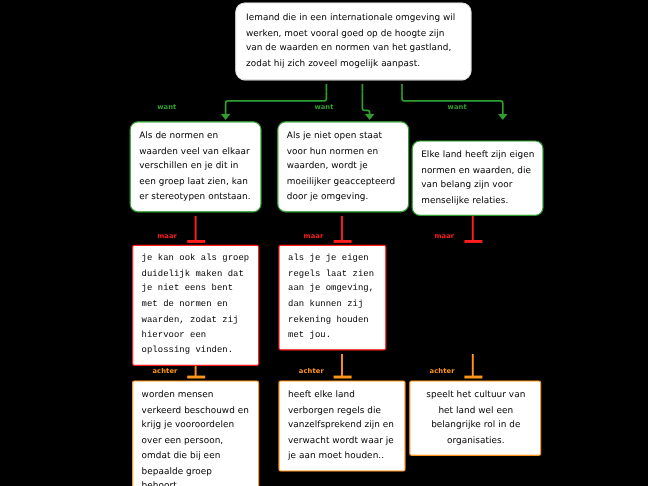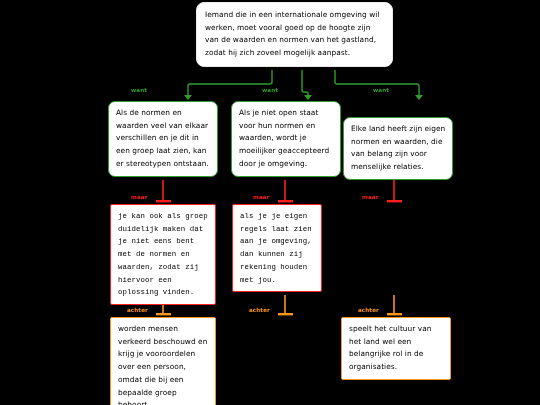--- a/index.html
+++ b/index.html
@@ -111,15 +111,16 @@
   <div class="edge-label red" style="left:362px; top:194px;">maar</div>
 
   <div class="node red" style="left:110px; top:204px; width:106px;">je kan ook als groep duidelijk maken dat je niet eens bent met de normen en waarden, zodat zij hiervoor een oplossing vinden.</div>
   <div class="node red" style="left:232px; top:204px; width:90px;">als je je eigen regels laat zien aan je omgeving, dan kunnen zij rekening houden met jou.</div>
 
   <div class="edge-label orange" style="left:127px; top:307px;">achter</div>
   <div class="edge-label orange" style="left:249px; top:307px;">achter</div>
   <div class="edge-label orange" style="left:358px; top:307px;">achter</div>
 
   <div class="node orange" style="left:110px; top:317px; width:106px;">worden mensen verkeerd beschouwd en krijg je vooroordelen over een persoon, omdat die bij een bepaalde groep behoort.</div>
-  <div class="node orange" style="left:341px; top:317px; width:110px;">speelt het cultuur van het land wel een belangrijke rol in de organisaties.</div>
+  <div class="node orange" style="left:232px; top:317px; width:106px;">heeft elke land verborgen regels die vanzelfsprekend zijn en verwacht wordt waar je je aan moet houden..</div>
+  <div class="node orange" style="left:341px; top:317px; width:110px;text-align:center;">speelt het cultuur van het land wel een belangrijke rol in de organisaties.</div>
 
 </div>
 
 </body></html>

